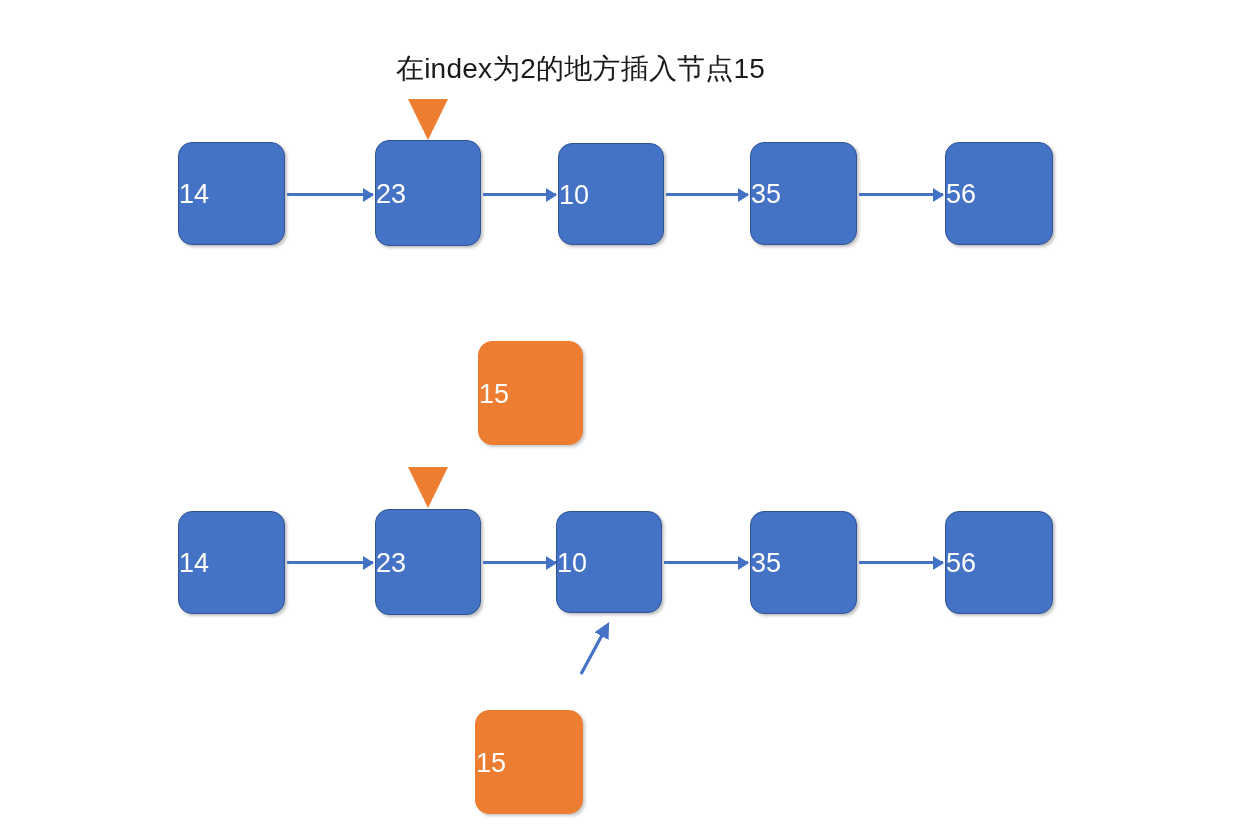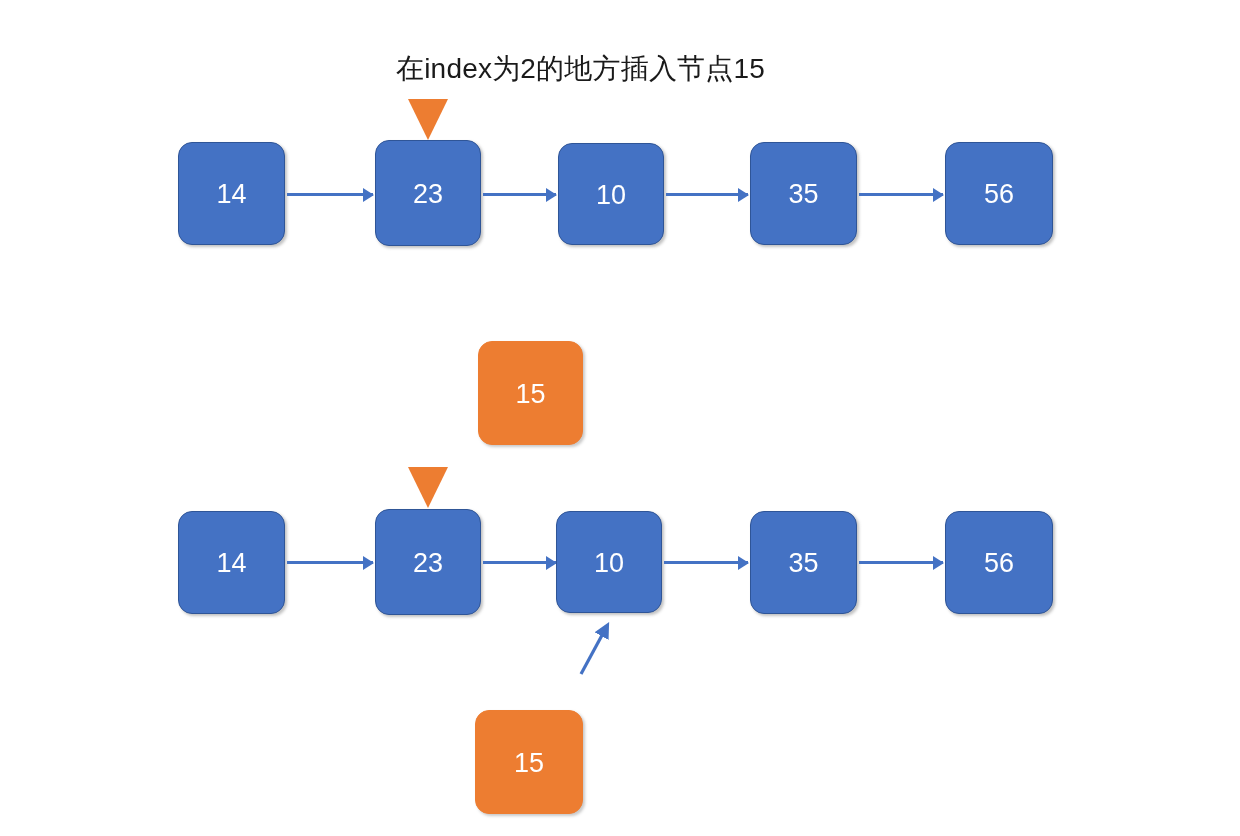--- a/index.html
+++ b/index.html
@@ -33,21 +33,20 @@
     letter-spacing: 0.2px;
   }
 
   
   .node {
     position: absolute;
     box-sizing: border-box;
     border-radius: 14px;
     display: flex;
     align-items: center;
-    justify-content: center;
     color: #ffffff;
     font-size: 27px;
     line-height: 1;
     user-select: none;
   }
   .node.blue {
     background: #4472C4;
     border: 1.5px solid #2F5597;
     box-shadow: 2px 2px 3px rgba(120,120,120,0.45);
   }

